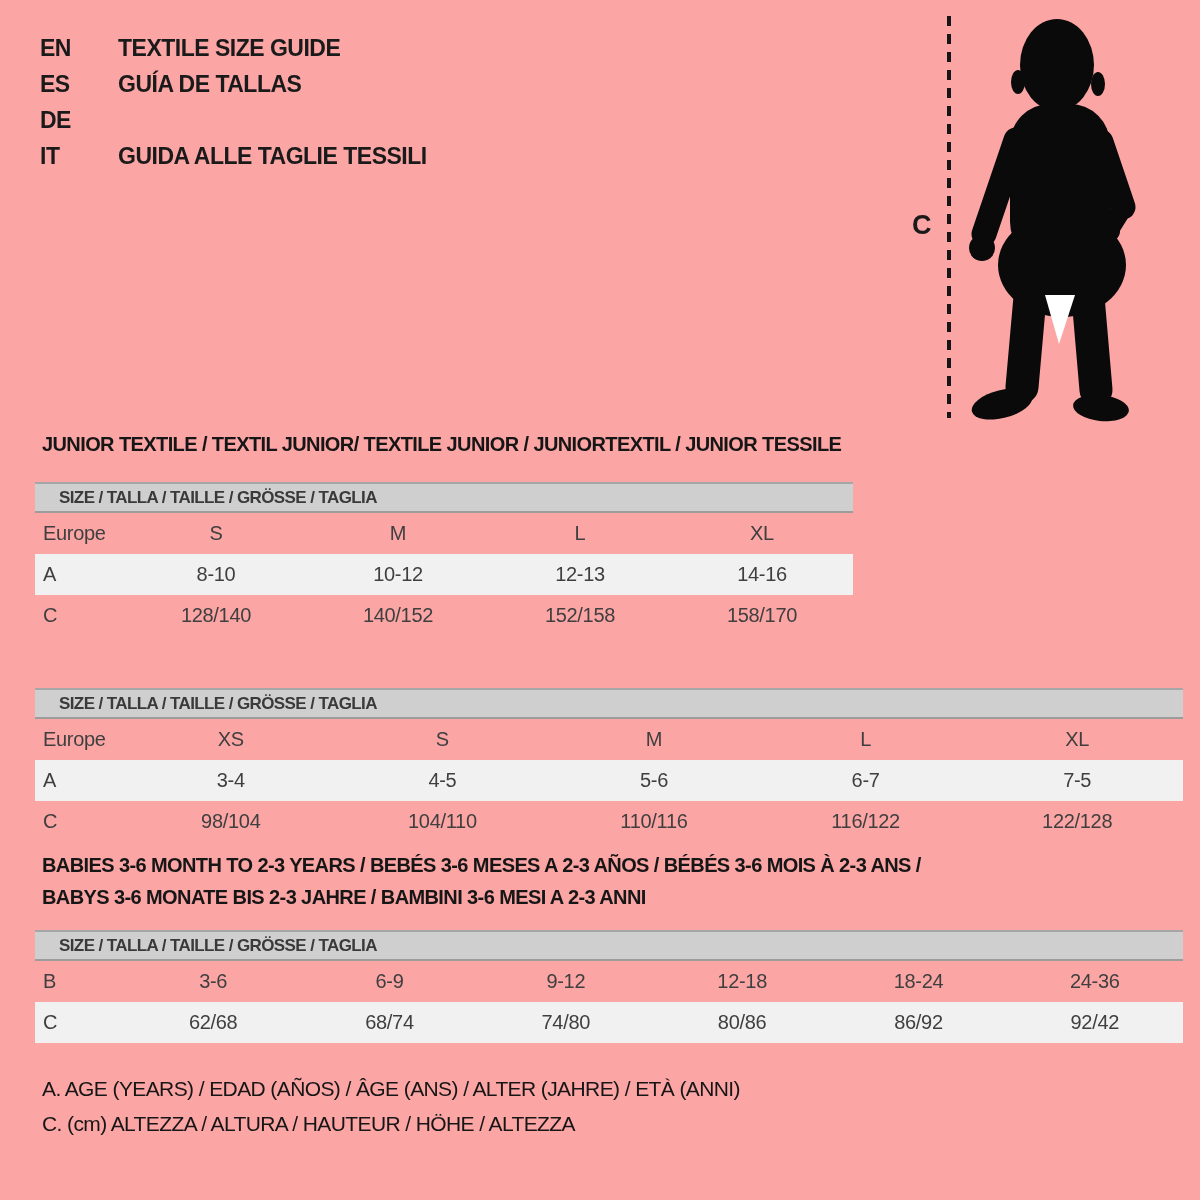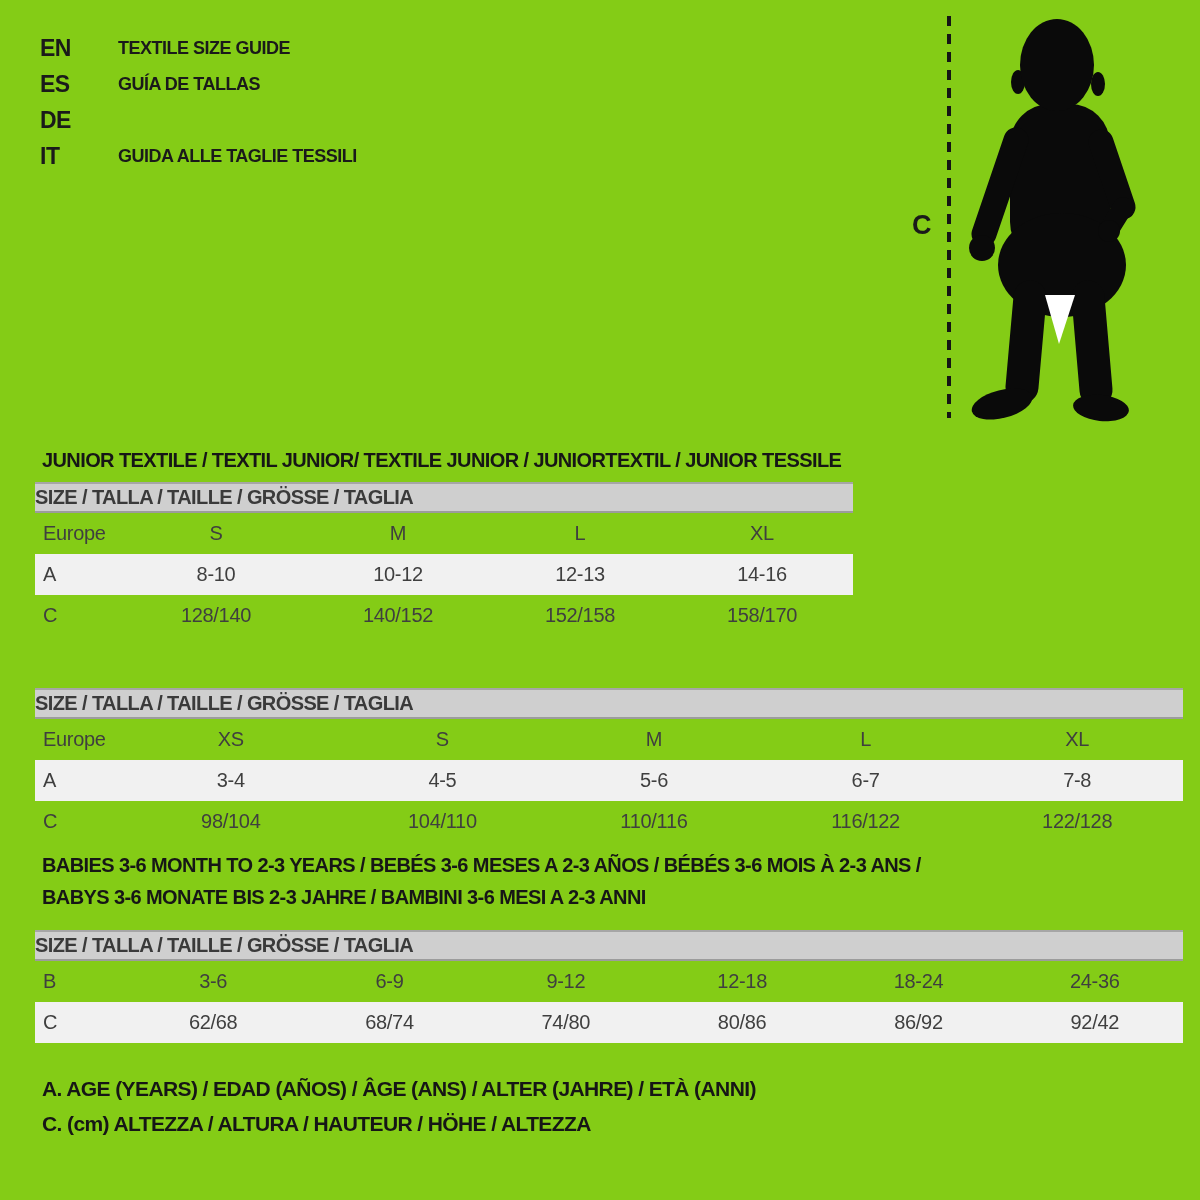--- a/index.html
+++ b/index.html
@@ -2,57 +2,57 @@
 <html><head>
 <meta charset="utf-8">
 <style>
   html,body{margin:0;padding:0;}
   body{
     width:1200px;height:1200px;background:#ffffff;
     font-family:"Liberation Sans","DejaVu Sans",sans-serif;
     color:#1a1a1a;
     -webkit-font-smoothing:antialiased;
   }
-  .stage{position:relative;width:1200px;height:1200px;overflow:hidden;background:#84cc16;}
+  .stage{position:relative;width:1200px;height:1200px;overflow:hidden;background:#fca5a5;}
 
   
   .lang-block{position:absolute;left:40px;top:30px;}
   .lang-row{display:flex;height:36px;align-items:center;}
   .lang-code{width:78px;font-weight:bold;font-size:23px;letter-spacing:-0.5px;}
-  .lang-title{font-weight:bold;font-size:18px;letter-spacing:-0.5px;}
+  .lang-title{font-weight:bold;font-size:23px;letter-spacing:-0.5px;}
 
   
   .height-line{position:absolute;left:945px;top:14px;}
   .height-label{position:absolute;left:912px;top:210px;font-weight:bold;font-size:27px;}
   .toddler{position:absolute;left:958px;top:12px;}
 
   
   .sec-title{position:absolute;left:42px;font-weight:bold;font-size:20px;letter-spacing:-0.6px;color:#161616;white-space:nowrap;}
   .sec-title .sub{font-size:13px;vertical-align:-4px;letter-spacing:-0.3px;}
   .sec-title-2line{line-height:32px;}
 
   
   .tbl{position:absolute;left:35px;box-sizing:border-box;}
   .tbl-junior{top:482px;width:818px;}
   .tbl-children{top:688px;width:1148px;}
   .tbl-babies{top:930px;width:1148px;}
   .bar{
     box-sizing:border-box;height:31px;background:#cfcfcf;
     border-top:2px solid #a6a6a6;border-bottom:2px solid #9c9c9c;
-    display:flex;align-items:center;padding-left:0;
-    font-weight:bold;font-size:20px;letter-spacing:-0.6px;color:#3a3a3a;
+    display:flex;align-items:center;padding-left:24px;
+    font-weight:bold;font-size:17px;letter-spacing:-0.6px;color:#3a3a3a;
   }
   .trow{display:flex;height:41px;align-items:center;font-size:20px;letter-spacing:-0.3px;color:#3f3f3f;}
   .trow.shaded{background:#f1f1f1;}
   .lab{width:90px;padding-left:8px;box-sizing:border-box;}
   .cel{flex:1;text-align:center;}
 
   
   .footnotes{position:absolute;left:42px;top:1071px;}
-  .footnote{height:35px;display:flex;align-items:center;font-weight:bold;font-size:21px;letter-spacing:-0.6px;color:#161616;white-space:nowrap;}
+  .footnote{height:35px;display:flex;align-items:center;font-weight:normal;font-size:21px;letter-spacing:-0.6px;color:#161616;white-space:nowrap;}
 </style>
 </head>
 <body>
 
 <div class="stage">
 
   <div class="lang-block">
     <div class="lang-row">
       <span class="lang-code">EN</span>
       <span class="lang-title">TEXTILE SIZE GUIDE</span>
@@ -98,21 +98,21 @@
 
       <path d="M101,332 L87,283 L117,283 Z" fill="#ffffff"></path>
 
       <ellipse cx="44" cy="392" rx="31" ry="14" transform="rotate(-14 44 392)"></ellipse>
       <ellipse cx="143" cy="396" rx="28" ry="13" transform="rotate(6 143 396)"></ellipse>
 
       <ellipse cx="99" cy="53" rx="37" ry="46"></ellipse>
     </g>
   </svg>
 
-  <div class="sec-title" style="top:449px;">JUNIOR TEXTILE / TEXTIL JUNIOR/ TEXTILE JUNIOR / JUNIORTEXTIL / JUNIOR TESSILE</div>
+  <div class="sec-title" style="top:433px;">JUNIOR TEXTILE / TEXTIL JUNIOR/ TEXTILE JUNIOR / JUNIORTEXTIL / JUNIOR TESSILE</div>
 
   <div class="tbl tbl-junior">
     <div class="bar">SIZE / TALLA / TAILLE / GRÖSSE / TAGLIA</div>
     <div class="trow">
       <span class="lab">Europe</span>
       <span class="cel">S</span>
       <span class="cel">M</span>
       <span class="cel">L</span>
       <span class="cel">XL</span>
     </div>
@@ -142,21 +142,21 @@
       <span class="cel">M</span>
       <span class="cel">L</span>
       <span class="cel">XL</span>
     </div>
     <div class="trow shaded">
       <span class="lab">A</span>
       <span class="cel">3-4</span>
       <span class="cel">4-5</span>
       <span class="cel">5-6</span>
       <span class="cel">6-7</span>
-      <span class="cel">7-8</span>
+      <span class="cel">7-5</span>
     </div>
     <div class="trow">
       <span class="lab">C</span>
       <span class="cel">98/104</span>
       <span class="cel">104/110</span>
       <span class="cel">110/116</span>
       <span class="cel">116/122</span>
       <span class="cel">122/128</span>
     </div>
   </div>

